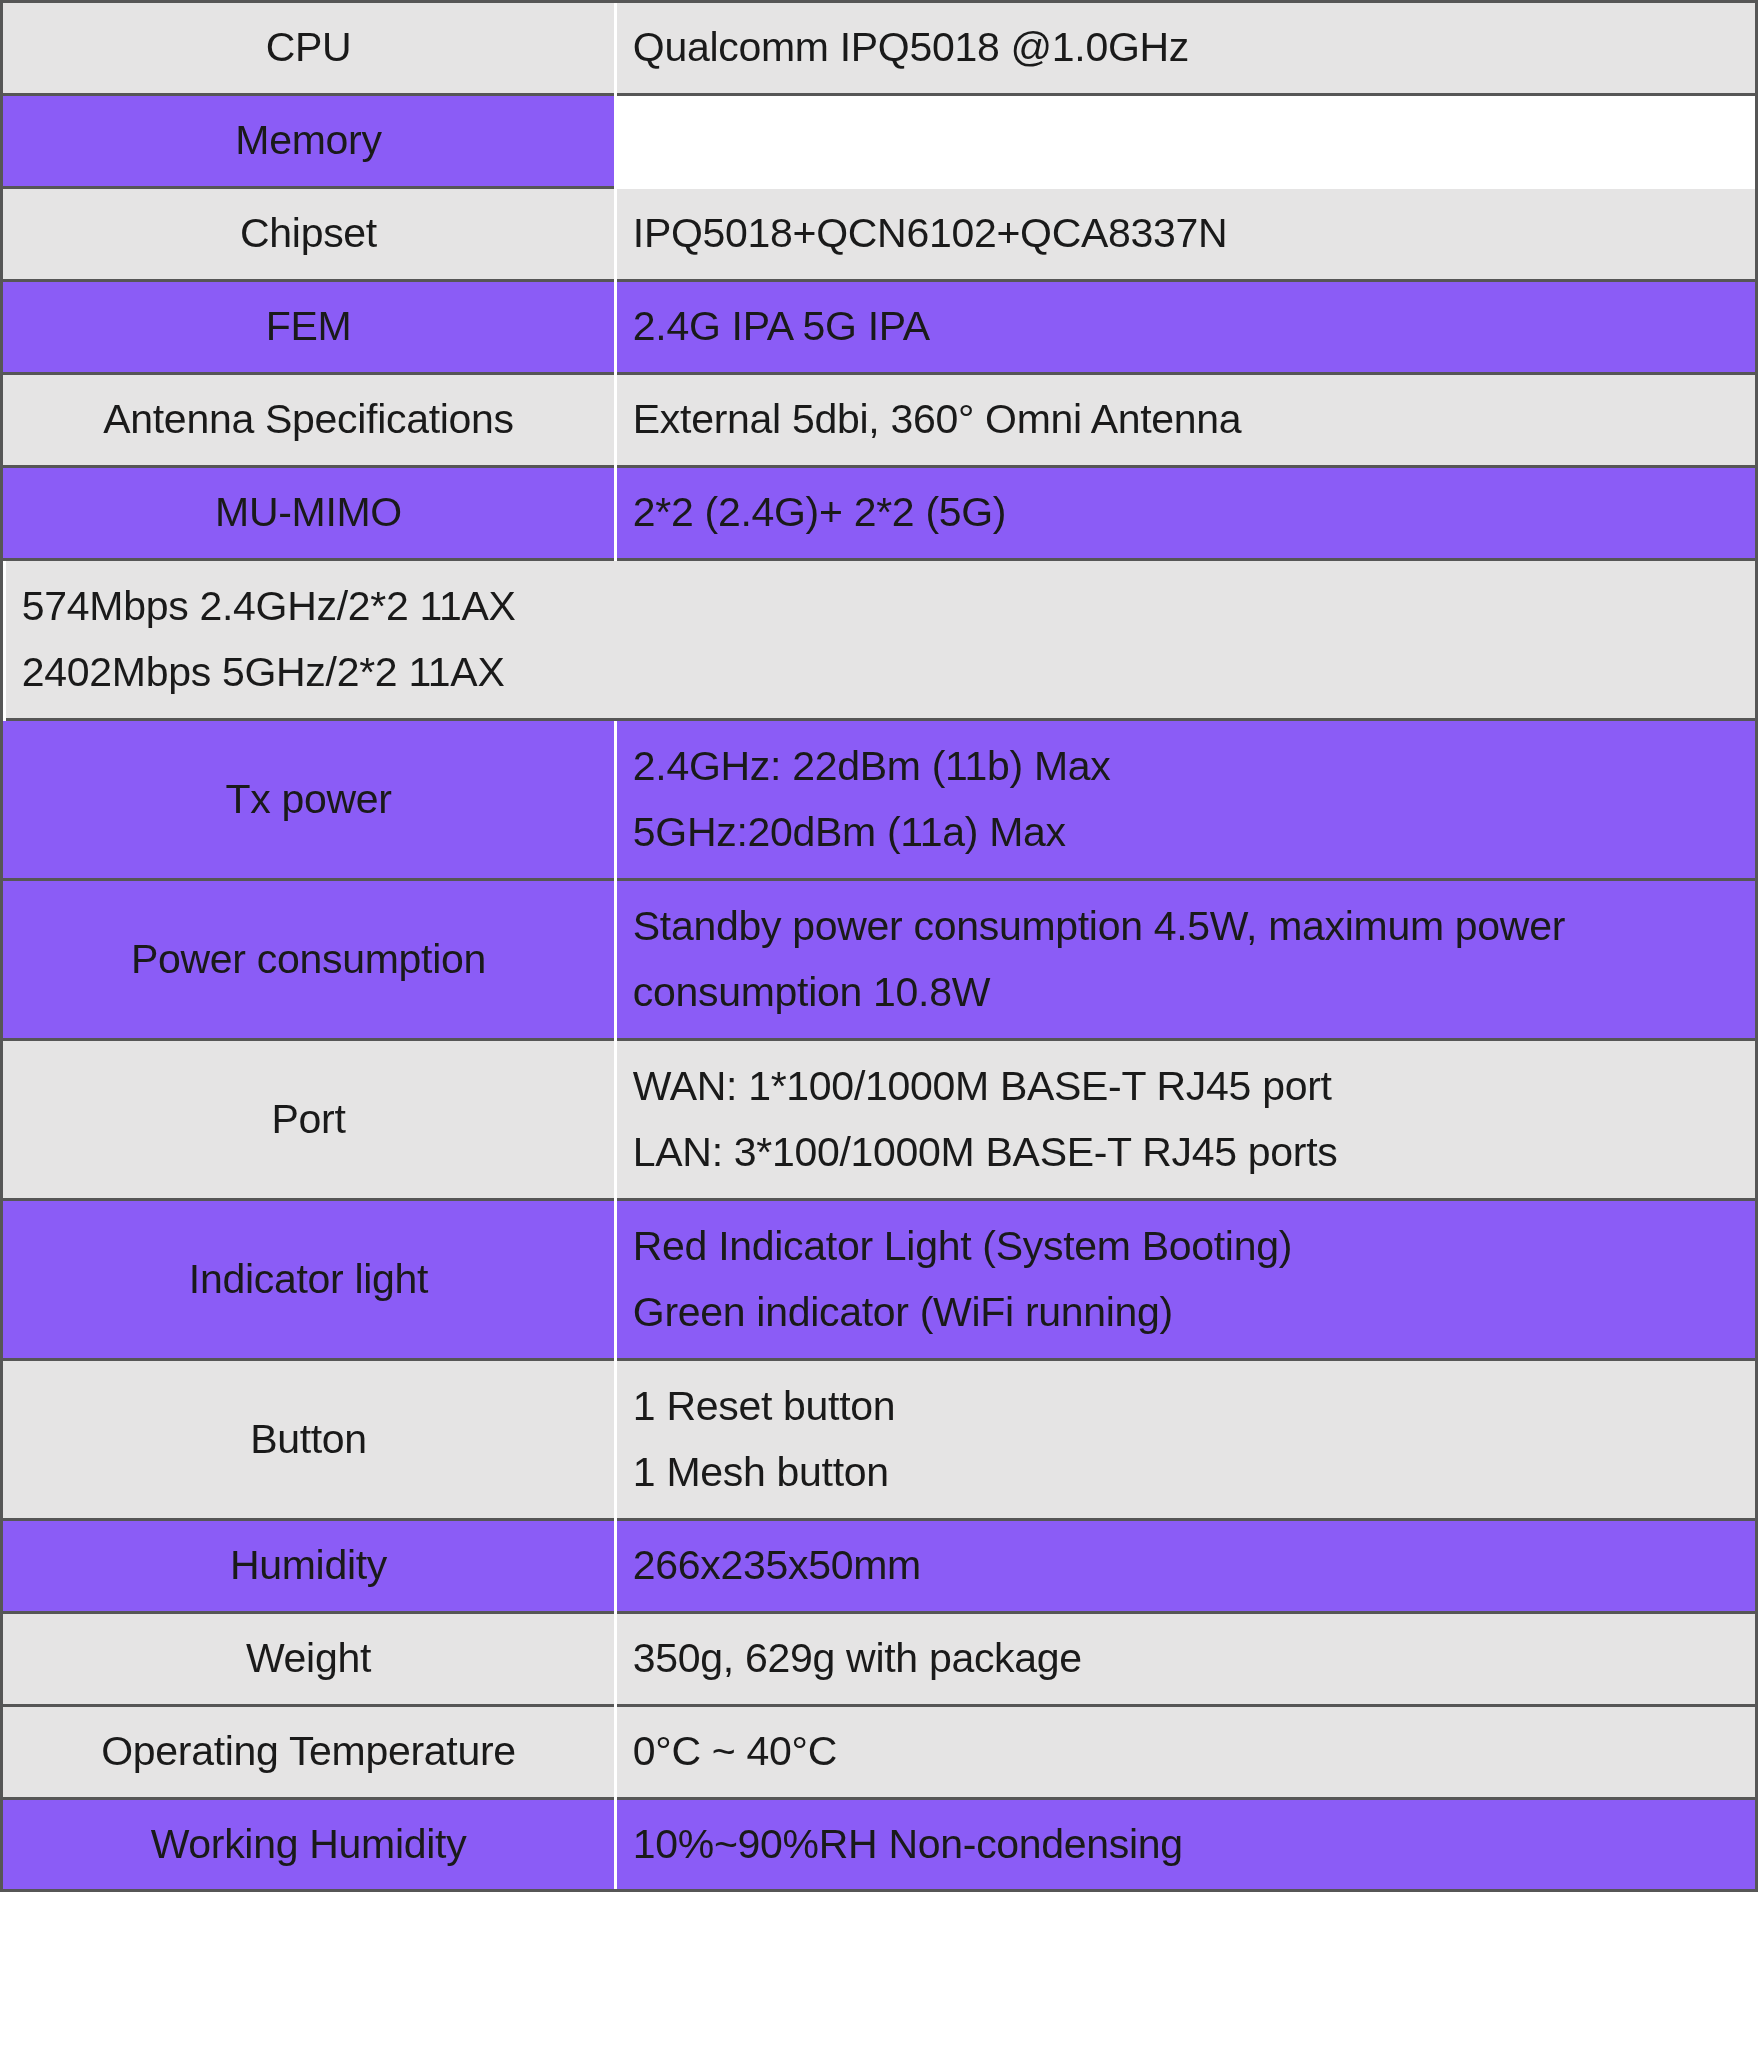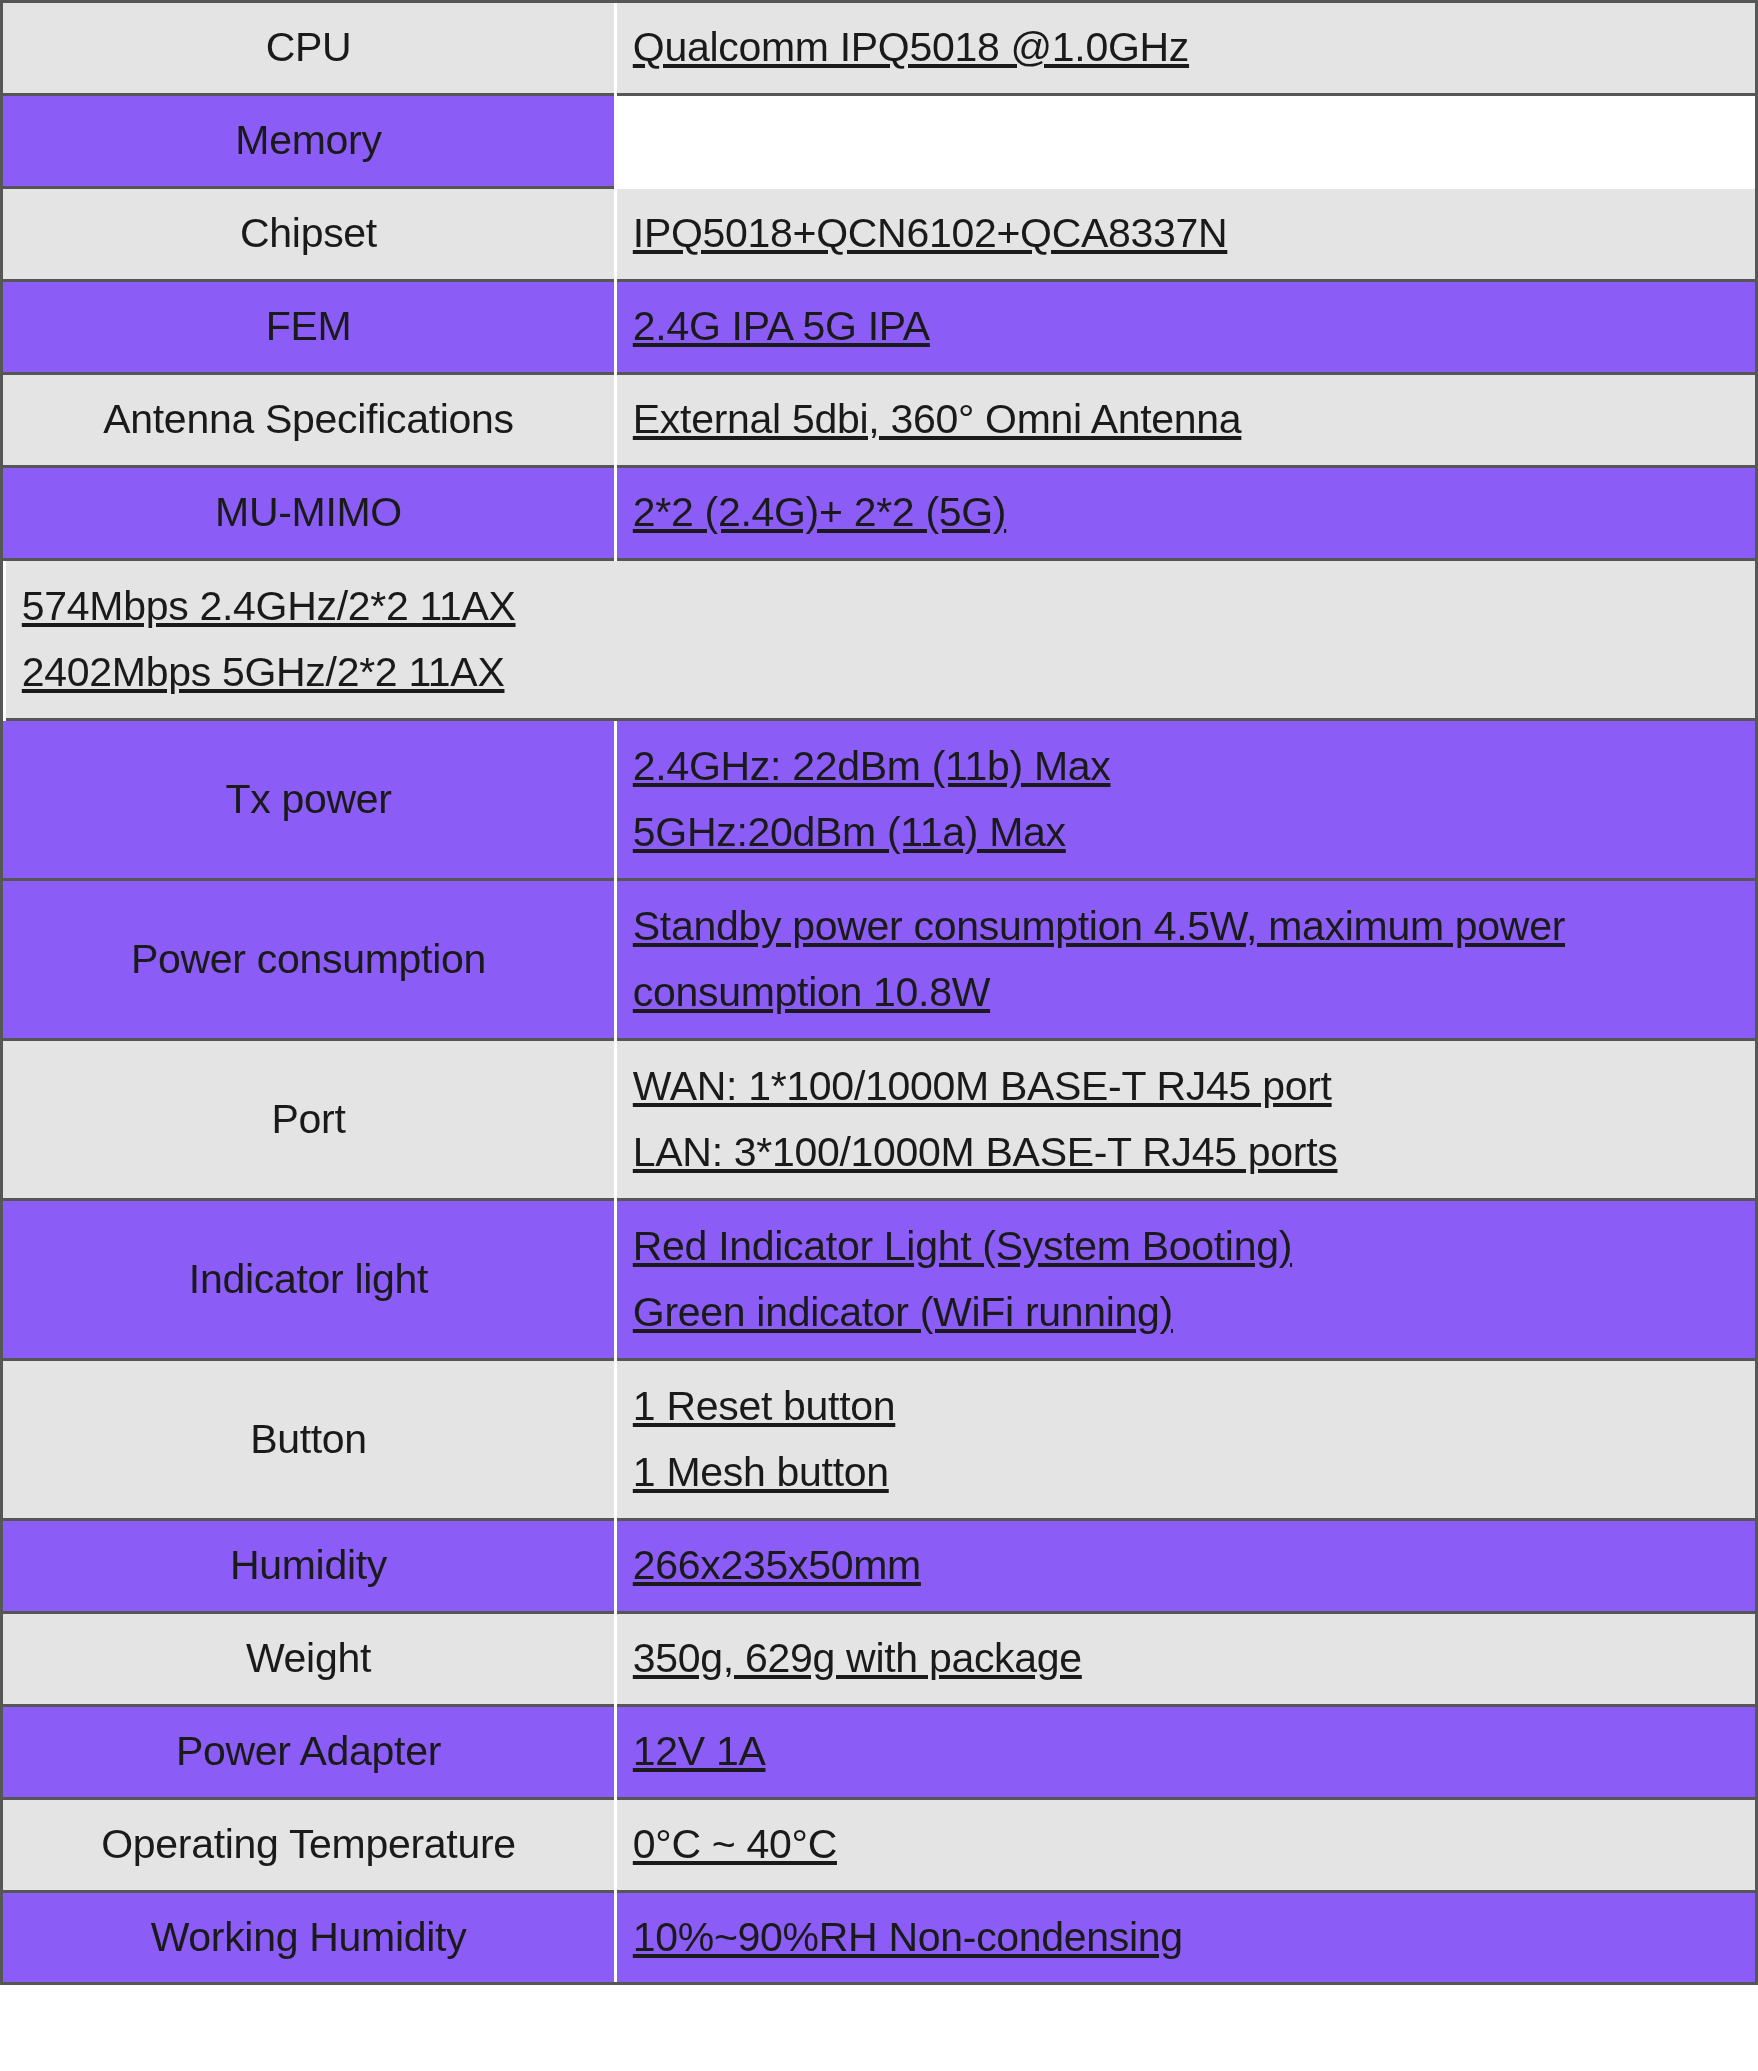--- a/index.html
+++ b/index.html
@@ -42,21 +42,20 @@
     flex: 0 0 611px;
     justify-content: center;
     text-align: center;
     line-height: 1.6;
   }
   .value {
     flex: 1 1 auto;
     padding: 0 19.7px 0 15.8px;
     white-space: pre-line;
     line-height: 1.6;
-    text-decoration: underline;
   }
 </style>
 </head>
 <body>
 
 <div class="spec-table">
 
   <div class="row shaded h1">
     <div class="cell label">CPU</div>
     <div class="divider"></div>
@@ -139,25 +138,20 @@
     <div class="divider"></div>
     <div class="cell value">266x235x50mm</div>
   </div>
 
   <div class="row shaded h1">
     <div class="cell label">Weight</div>
     <div class="divider"></div>
     <div class="cell value">350g, 629g with package</div>
   </div>
 
-  <div class="row plain h1">
-    <div class="cell label">Power Adapter</div>
-    <div class="divider"></div>
-    <div class="cell value">12V 1A</div>
-  </div>
 
   <div class="row shaded h1">
     <div class="cell label">Operating Temperature</div>
     <div class="divider"></div>
     <div class="cell value">0°C ~ 40°C</div>
   </div>
 
   <div class="row plain h1">
     <div class="cell label">Working Humidity</div>
     <div class="divider"></div>

